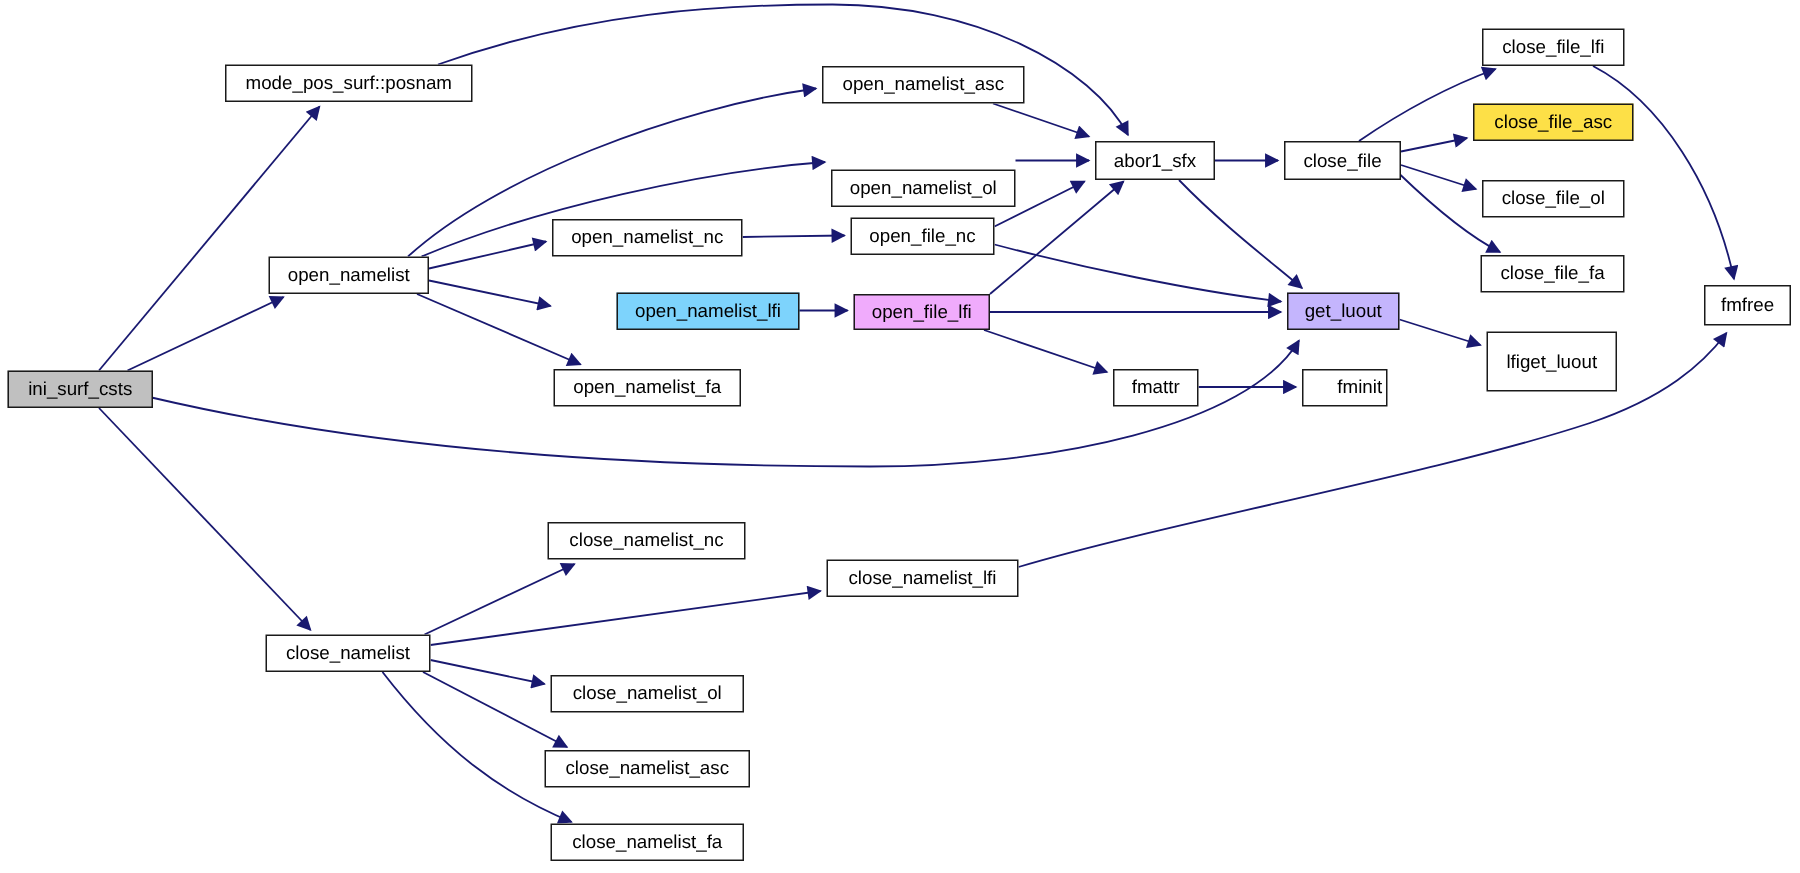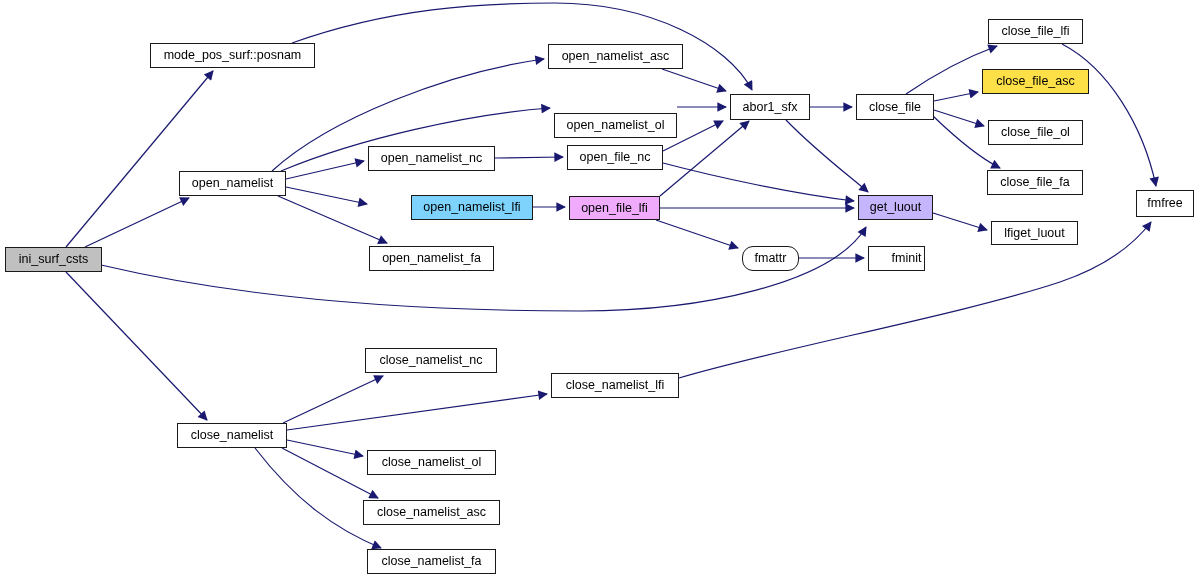--- a/index.html
+++ b/index.html
@@ -97,22 +97,22 @@
       <div class="node" style="left: 371px; top: 195px; width: 122px; height: 25px; background: #7dd3fc; border-color: rgb(26, 26, 26); margin-left: 40px;">open_namelist_lfi</div>
       <div class="node" style="left: 569px; top: 196px; width: 91px; height: 24px; background: #f0abfc; border-color: rgb(26, 26, 26);">open_file_lfi</div>
       <div class="node" style="left: 369px; top: 246px; width: 125px; height: 25px; background: rgb(255, 255, 255); border-color: rgb(26, 26, 26);">open_namelist_fa</div>
       <div class="node" style="left: 730px; top: 94px; width: 80px; height: 26px; background: rgb(255, 255, 255); border-color: rgb(26, 26, 26);">abor1_sfx</div>
       <div class="node" style="left: 856px; top: 94px; width: 78px; height: 26px; background: rgb(255, 255, 255); border-color: rgb(26, 26, 26);">close_file</div>
       <div class="node" style="left: 988px; top: 19px; width: 95px; height: 25px; background: rgb(255, 255, 255); border-color: rgb(26, 26, 26);">close_file_lfi</div>
       <div class="node" style="left: 982px; top: 69px; width: 107px; height: 25px; background: #fde047; border-color: rgb(26, 26, 26);">close_file_asc</div>
       <div class="node" style="left: 988px; top: 120px; width: 95px; height: 25px; background: rgb(255, 255, 255); border-color: rgb(26, 26, 26);">close_file_ol</div>
       <div class="node" style="left: 987px; top: 170px; width: 96px; height: 25px; background: rgb(255, 255, 255); border-color: rgb(26, 26, 26);">close_file_fa</div>
       <div class="node" style="left: 858px; top: 195px; width: 75px; height: 25px; background: #c4b5fd; border-color: rgb(26, 26, 26);">get_luout</div>
-      <div class="node" style="left: 991px; top: 221px; width: 87px; height: 24px; background: rgb(255, 255, 255); border-color: rgb(26, 26, 26);">lfiget_luout</div>
-      <div class="node" style="left: 742px; top: 246px; width: 57px; height: 25px; background: rgb(255, 255, 255); border-color: rgb(26, 26, 26); border-radius: 11px;">fmattr</div>
+      <div class="node" style="left: 991px; top: 221px; width: 87px; height: 40px; background: rgb(255, 255, 255); border-color: rgb(26, 26, 26);">lfiget_luout</div>
+      <div class="node" style="left: 742px; top: 246px; width: 57px; height: 25px; background: rgb(255, 255, 255); border-color: rgb(26, 26, 26);">fmattr</div>
       <div class="node" style="left: 868px; top: 246px; width: 57px; height: 25px; background: rgb(255, 255, 255); border-color: rgb(26, 26, 26); padding-left: 20px;">fminit</div>
       <div class="node" style="left: 1136px; top: 190px; width: 58px; height: 27px; background: rgb(255, 255, 255); border-color: rgb(26, 26, 26);">fmfree</div>
       <div class="node" style="left: 177px; top: 423px; width: 110px; height: 25px; background: rgb(255, 255, 255); border-color: rgb(26, 26, 26);">close_namelist</div>
       <div class="node" style="left: 365px; top: 348px; width: 132px; height: 25px; background: rgb(255, 255, 255); border-color: rgb(26, 26, 26);">close_namelist_nc</div>
       <div class="node" style="left: 551px; top: 373px; width: 128px; height: 25px; background: rgb(255, 255, 255); border-color: rgb(26, 26, 26);">close_namelist_lfi</div>
       <div class="node" style="left: 367px; top: 450px; width: 129px; height: 25px; background: rgb(255, 255, 255); border-color: rgb(26, 26, 26);">close_namelist_ol</div>
       <div class="node" style="left: 363px; top: 500px; width: 137px; height: 25px; background: rgb(255, 255, 255); border-color: rgb(26, 26, 26);">close_namelist_asc</div>
       <div class="node" style="left: 367px; top: 549px; width: 129px; height: 25px; background: rgb(255, 255, 255); border-color: rgb(26, 26, 26);">close_namelist_fa</div>
     </div>
 </div>

